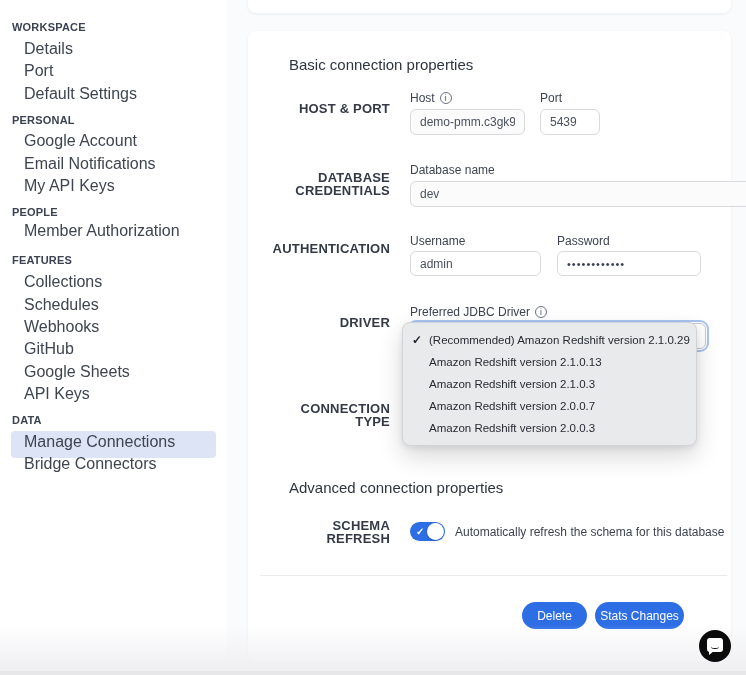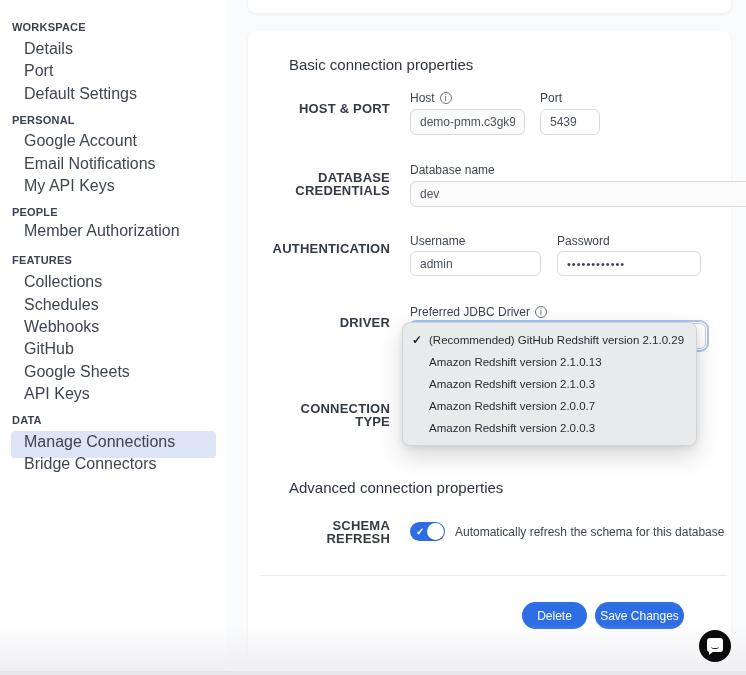--- a/index.html
+++ b/index.html
@@ -190,21 +190,21 @@
   <div class="select-box" style="left:162px; top:292px; width:296px; height:26px"></div>
 
   <div class="sec-label" style="top:371px">
     <div>CONNECTION</div>
     <div>TYPE</div>
   </div>
 
   <div class="menu">
     <div class="menu-item">
       <span class="menu-check">✓</span>
-      <span>(Recommended) GitHub Redshift version 2.1.0.29</span>
+      <span>(Recommended) Amazon Redshift version 2.1.0.29</span>
     </div>
     <div class="menu-item">
       <span>Amazon Redshift version 2.1.0.13</span>
     </div>
     <div class="menu-item">
       <span>Amazon Redshift version 2.1.0.3</span>
     </div>
     <div class="menu-item">
       <span>Amazon Redshift version 2.0.0.7</span>
     </div>
@@ -222,21 +222,21 @@
     <span class="tick">✓</span>
     <span class="knob"></span>
   </div>
   <div class="field-label" style="left:207px; top:494px">
     <span>Automatically refresh the schema for this database</span>
   </div>
 
   <div class="divider"></div>
 
   <button class="btn" style="left:274px; top:571px; width:65px">Delete</button>
-  <button class="btn" style="left:347px; top:571px; width:89px">Save Changes</button>
+  <button class="btn" style="left:347px; top:571px; width:89px">Stats Changes</button>
 </main>
 
 <div class="bottom-fade"></div>
 <div class="bottom-edge"></div>
 
 <div class="chat-fab">
   <span class="chat-bubble">
     <span class="chat-smile"></span>
   </span>
 </div>

